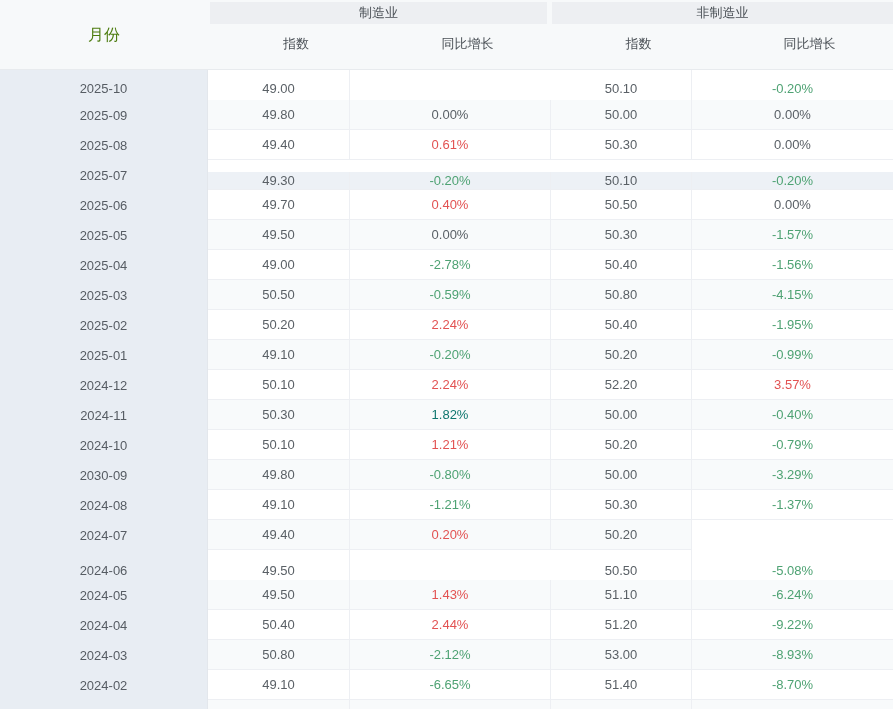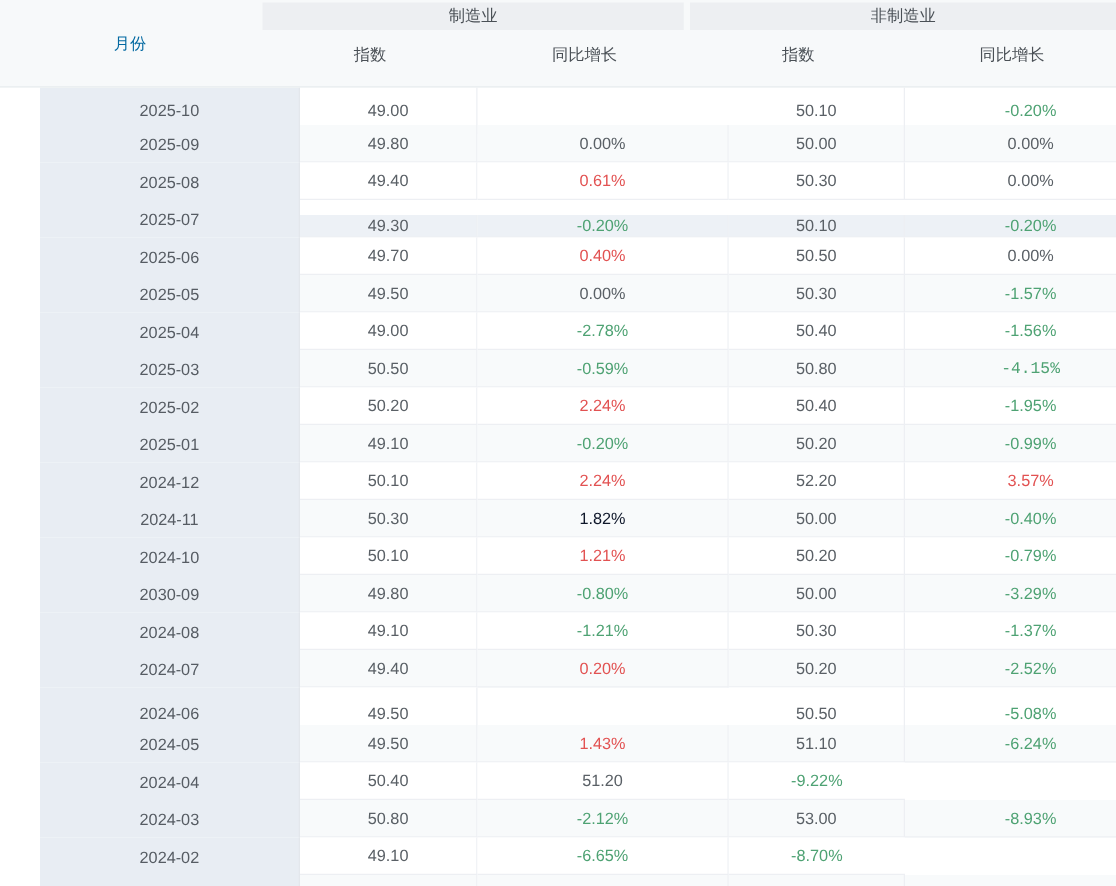--- a/index.html
+++ b/index.html
@@ -11,42 +11,42 @@
   .pmi-table{width:893px;height:709px;background:#fff;position:relative;}
 
   
   .thead{
     position:relative;height:70px;background:#f7f9fa;
     border-bottom:1px solid #e8ebee;box-sizing:border-box;
   }
   .month-head{
     position:absolute;left:0;top:0;width:208px;height:70px;
     display:flex;align-items:center;justify-content:center;
-    color:#0369a1;font-size:13px;
+    color:#4d7c0f;font-size:16px;
   }
   .group-block{
     position:absolute;top:2px;height:22px;background:#edeff2;
     display:flex;align-items:center;justify-content:center;
     color:#4a5056;font-size:13px;
   }
   .group-mfg{left:210px;width:337px;}
   .group-non{left:552px;width:341px;}
   .sub-head-row{
     position:absolute;left:225px;top:24px;width:685px;height:40px;
     display:grid;grid-template-columns:142px 201px 141px 201px;
   }
   .sub-head{
     display:flex;align-items:center;justify-content:center;
     color:#4a5056;font-size:13px;
   }
 
   
   .trow{
     display:grid;grid-template-columns:208px 142px 201px 141px 201px;
-    height:30px;box-sizing:border-box;padding-left:32px;
+    height:30px;box-sizing:border-box;
   }
   .cell{
     display:flex;align-items:center;justify-content:center;
     font-size:13px;color:#5a6066;box-sizing:border-box;
     border-right:1px solid #edeff3;border-bottom:1px solid #edeff3;
     background:#fff;overflow:hidden;white-space:nowrap;
   }
   .cell.last{border-right:none;}
   .cell.month{
     background:#e8edf3;border-bottom:none;color:#565c63;
@@ -128,21 +128,21 @@
     <div class="cell">49.00</div>
     <div class="cell" style="color: rgb(78, 162, 115);">-2.78%</div>
     <div class="cell">50.40</div>
     <div class="cell last" style="color: rgb(78, 162, 115);">-1.56%</div>
   </div>
       <div class="trow even">
     <div class="cell month">2025-03</div>
     <div class="cell">50.50</div>
     <div class="cell" style="color: rgb(78, 162, 115);">-0.59%</div>
     <div class="cell">50.80</div>
-    <div class="cell last" style="color: rgb(78, 162, 115); font-family: Liberation Mono, monospace;">-4.15%</div>
+    <div class="cell last" style="color: rgb(78, 162, 115);">-4.15%</div>
   </div>
       <div class="trow">
     <div class="cell month">2025-02</div>
     <div class="cell">50.20</div>
     <div class="cell" style="color: rgb(226, 82, 82);">2.24%</div>
     <div class="cell">50.40</div>
     <div class="cell last" style="color: rgb(78, 162, 115);">-1.95%</div>
   </div>
       <div class="trow even">
     <div class="cell month">2025-01</div>
@@ -154,21 +154,21 @@
       <div class="trow">
     <div class="cell month">2024-12</div>
     <div class="cell">50.10</div>
     <div class="cell" style="color: rgb(226, 82, 82);">2.24%</div>
     <div class="cell">52.20</div>
     <div class="cell last" style="color: rgb(226, 82, 82);">3.57%</div>
   </div>
       <div class="trow even">
     <div class="cell month">2024-11</div>
     <div class="cell">50.30</div>
-    <div class="cell" style="color: #0f172a;">1.82%</div>
+    <div class="cell" style="color: #0f766e;">1.82%</div>
     <div class="cell">50.00</div>
     <div class="cell last" style="color: rgb(78, 162, 115);">-0.40%</div>
   </div>
       <div class="trow">
     <div class="cell month">2024-10</div>
     <div class="cell">50.10</div>
     <div class="cell" style="color: rgb(226, 82, 82);">1.21%</div>
     <div class="cell">50.20</div>
     <div class="cell last" style="color: rgb(78, 162, 115);">-0.79%</div>
   </div>
@@ -184,53 +184,54 @@
     <div class="cell">49.10</div>
     <div class="cell" style="color: rgb(78, 162, 115);">-1.21%</div>
     <div class="cell">50.30</div>
     <div class="cell last" style="color: rgb(78, 162, 115);">-1.37%</div>
   </div>
       <div class="trow even">
     <div class="cell month">2024-07</div>
     <div class="cell">49.40</div>
     <div class="cell" style="color: rgb(226, 82, 82);">0.20%</div>
     <div class="cell">50.20</div>
-    <div class="cell last" style="color: rgb(78, 162, 115);">-2.52%</div>
   </div>
       <div class="trow">
     <div class="cell month">2024-06</div>
     <div class="cell">49.50</div>
     <div class="cell" style="color: rgb(226, 82, 82); margin-top: 40px;">1.02%</div>
     <div class="cell">50.50</div>
     <div class="cell last" style="color: rgb(78, 162, 115);">-5.08%</div>
   </div>
       <div class="trow even">
     <div class="cell month">2024-05</div>
     <div class="cell">49.50</div>
     <div class="cell" style="color: rgb(226, 82, 82);">1.43%</div>
     <div class="cell">51.10</div>
     <div class="cell last" style="color: rgb(78, 162, 115);">-6.24%</div>
   </div>
       <div class="trow">
     <div class="cell month">2024-04</div>
     <div class="cell">50.40</div>
+    <div class="cell" style="color: rgb(226, 82, 82);">2.44%</div>
     <div class="cell">51.20</div>
     <div class="cell last" style="color: rgb(78, 162, 115);">-9.22%</div>
   </div>
       <div class="trow even">
     <div class="cell month">2024-03</div>
     <div class="cell">50.80</div>
     <div class="cell" style="color: rgb(78, 162, 115);">-2.12%</div>
     <div class="cell">53.00</div>
     <div class="cell last" style="color: rgb(78, 162, 115);">-8.93%</div>
   </div>
       <div class="trow">
     <div class="cell month">2024-02</div>
     <div class="cell">49.10</div>
     <div class="cell" style="color: rgb(78, 162, 115);">-6.65%</div>
+    <div class="cell">51.40</div>
     <div class="cell last" style="color: rgb(78, 162, 115);">-8.70%</div>
   </div>
       <div class="trow even partial">
     <div class="cell month"></div>
     <div class="cell"></div>
     <div class="cell"></div>
     <div class="cell"></div>
     <div class="cell last"></div>
   </div>
     </div>

